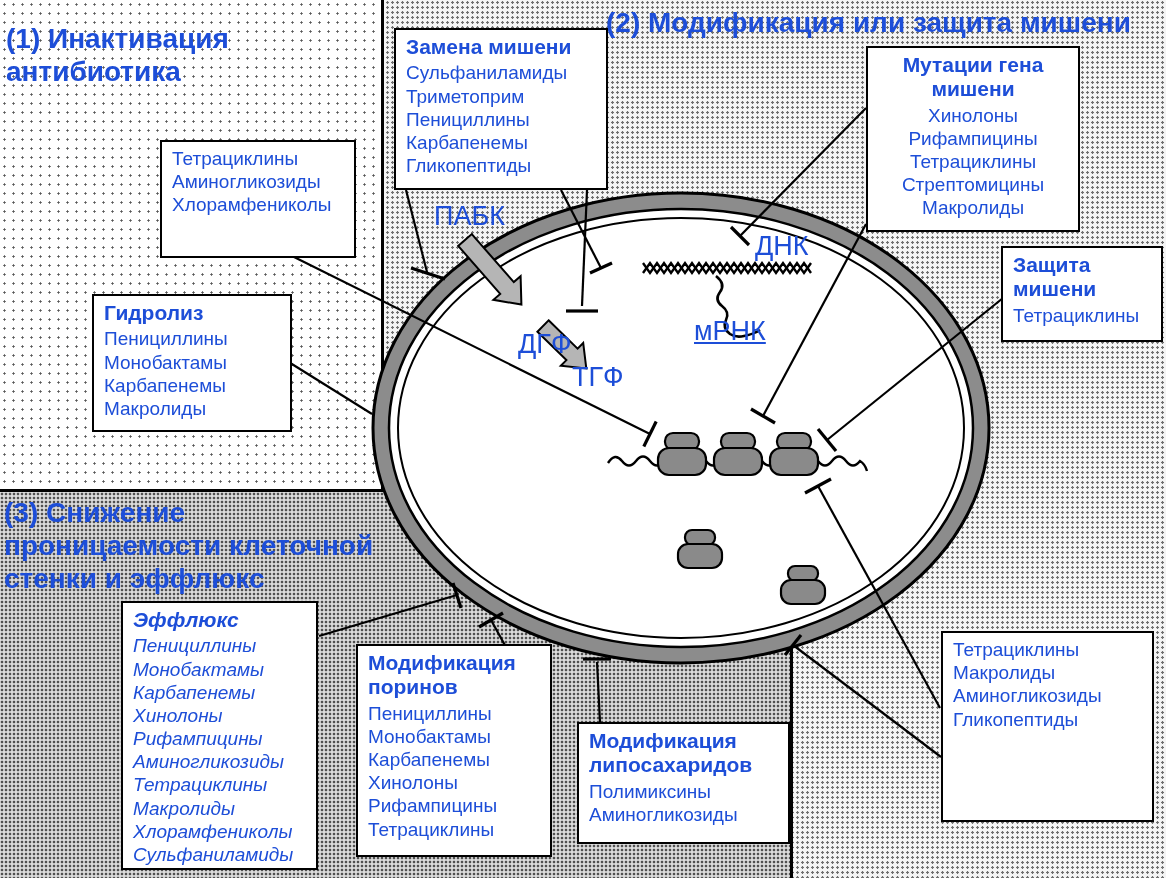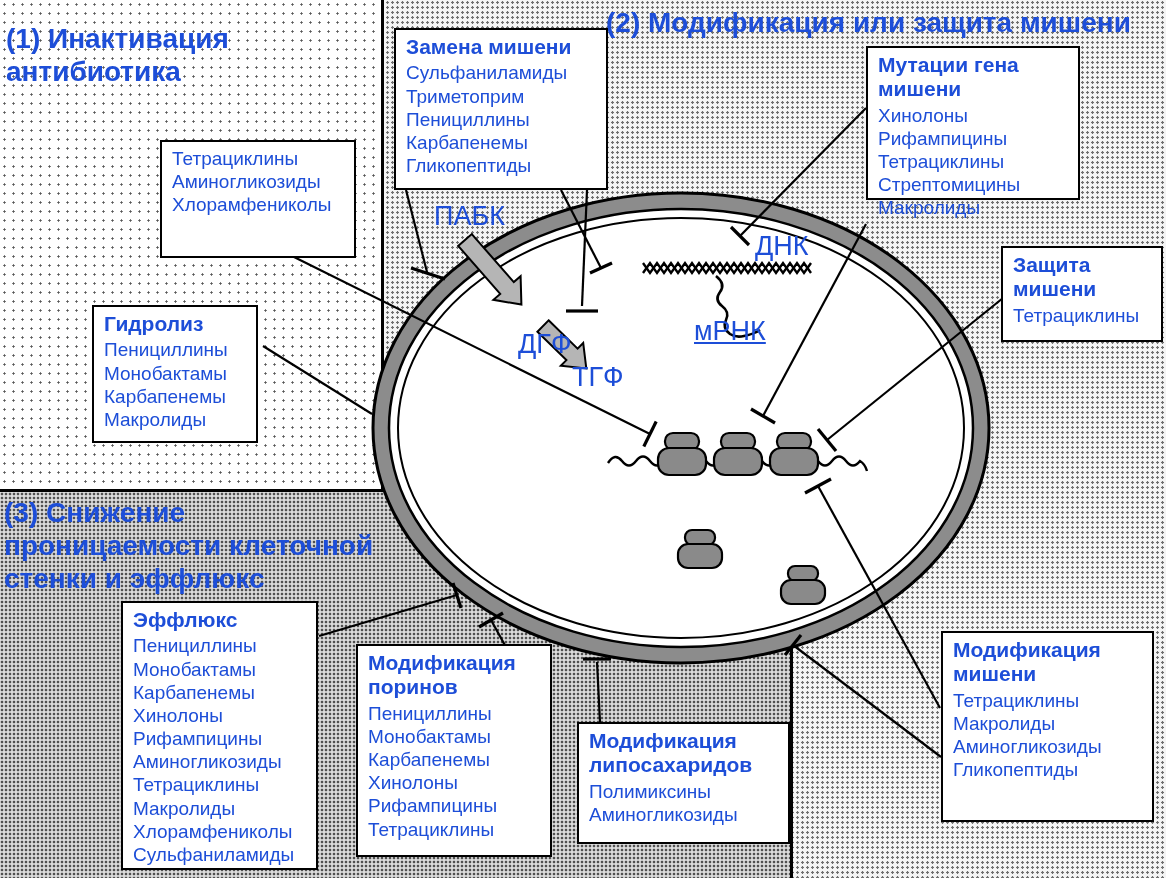--- a/index.html
+++ b/index.html
@@ -41,24 +41,24 @@
   #title-3{left:4px;top:496px;width:430px;}
   
   .box{
     position:absolute;background:#fff;border:2.5px solid #000;
     padding:5px 10px 4px 10px;box-sizing:border-box;
   }
   .box-title{font-weight:bold;font-size:21px;line-height:1.16;margin-bottom:2px;}
   .box-item{font-size:19px;line-height:1.22;}
   #box-modif   {left:160px;top:140px;width:196px;height:118px;}
   #box-zamena  {left:394px;top:28px; width:214px;height:162px;}
-  #box-mutacii {left:866px;top:46px; width:214px;height:154px;}
+  #box-mutacii {left:866px;top:46px; width:214px;height:186px;text-align:center;}
   #box-zashchita{left:1001px;top:246px;width:162px;height:96px;}
-  #box-gidroliz{left:92px; top:305px;width:166px;height:138px;}
-  #box-efflux  {left:121px;top:601px;width:197px;height:269px;}
+  #box-gidroliz{left:92px; top:294px;width:200px;height:138px;}
+  #box-efflux  {left:121px;top:601px;width:197px;height:269px;font-style:italic;}
   #box-poriny  {left:356px;top:644px;width:196px;height:213px;}
   #box-lipo    {left:577px;top:722px;width:213px;height:122px;}
   #box-mishen  {left:941px;top:631px;width:213px;height:191px;}
   
   .cell-label{position:absolute;font-size:27px;line-height:1;}
   #lbl-pabk{left:434px;top:203px;}
   #lbl-dgf {left:518px;top:297px;margin-top:34px;}
   #lbl-tgf {left:572px;top:364px;}
   #lbl-dnk {left:755px;top:233px;}
   #lbl-mrnk{left:694px;top:318px;text-decoration:underline;}
@@ -223,20 +223,19 @@
     <div class="box-item">Тетрациклины</div>
   </div>
 
   <div class="box" id="box-lipo">
     <div class="box-title">Модификация липосахаридов</div>
     <div class="box-item">Полимиксины</div>
     <div class="box-item">Аминогликозиды</div>
   </div>
 
   <div class="box" id="box-mishen">
-    <div class="box-title">Модификация мишени</div>
     <div class="box-item">Тетрациклины</div>
     <div class="box-item">Макролиды</div>
     <div class="box-item">Аминогликозиды</div>
     <div class="box-item">Гликопептиды</div>
   </div>
 
 </div>
 
 </body></html>

